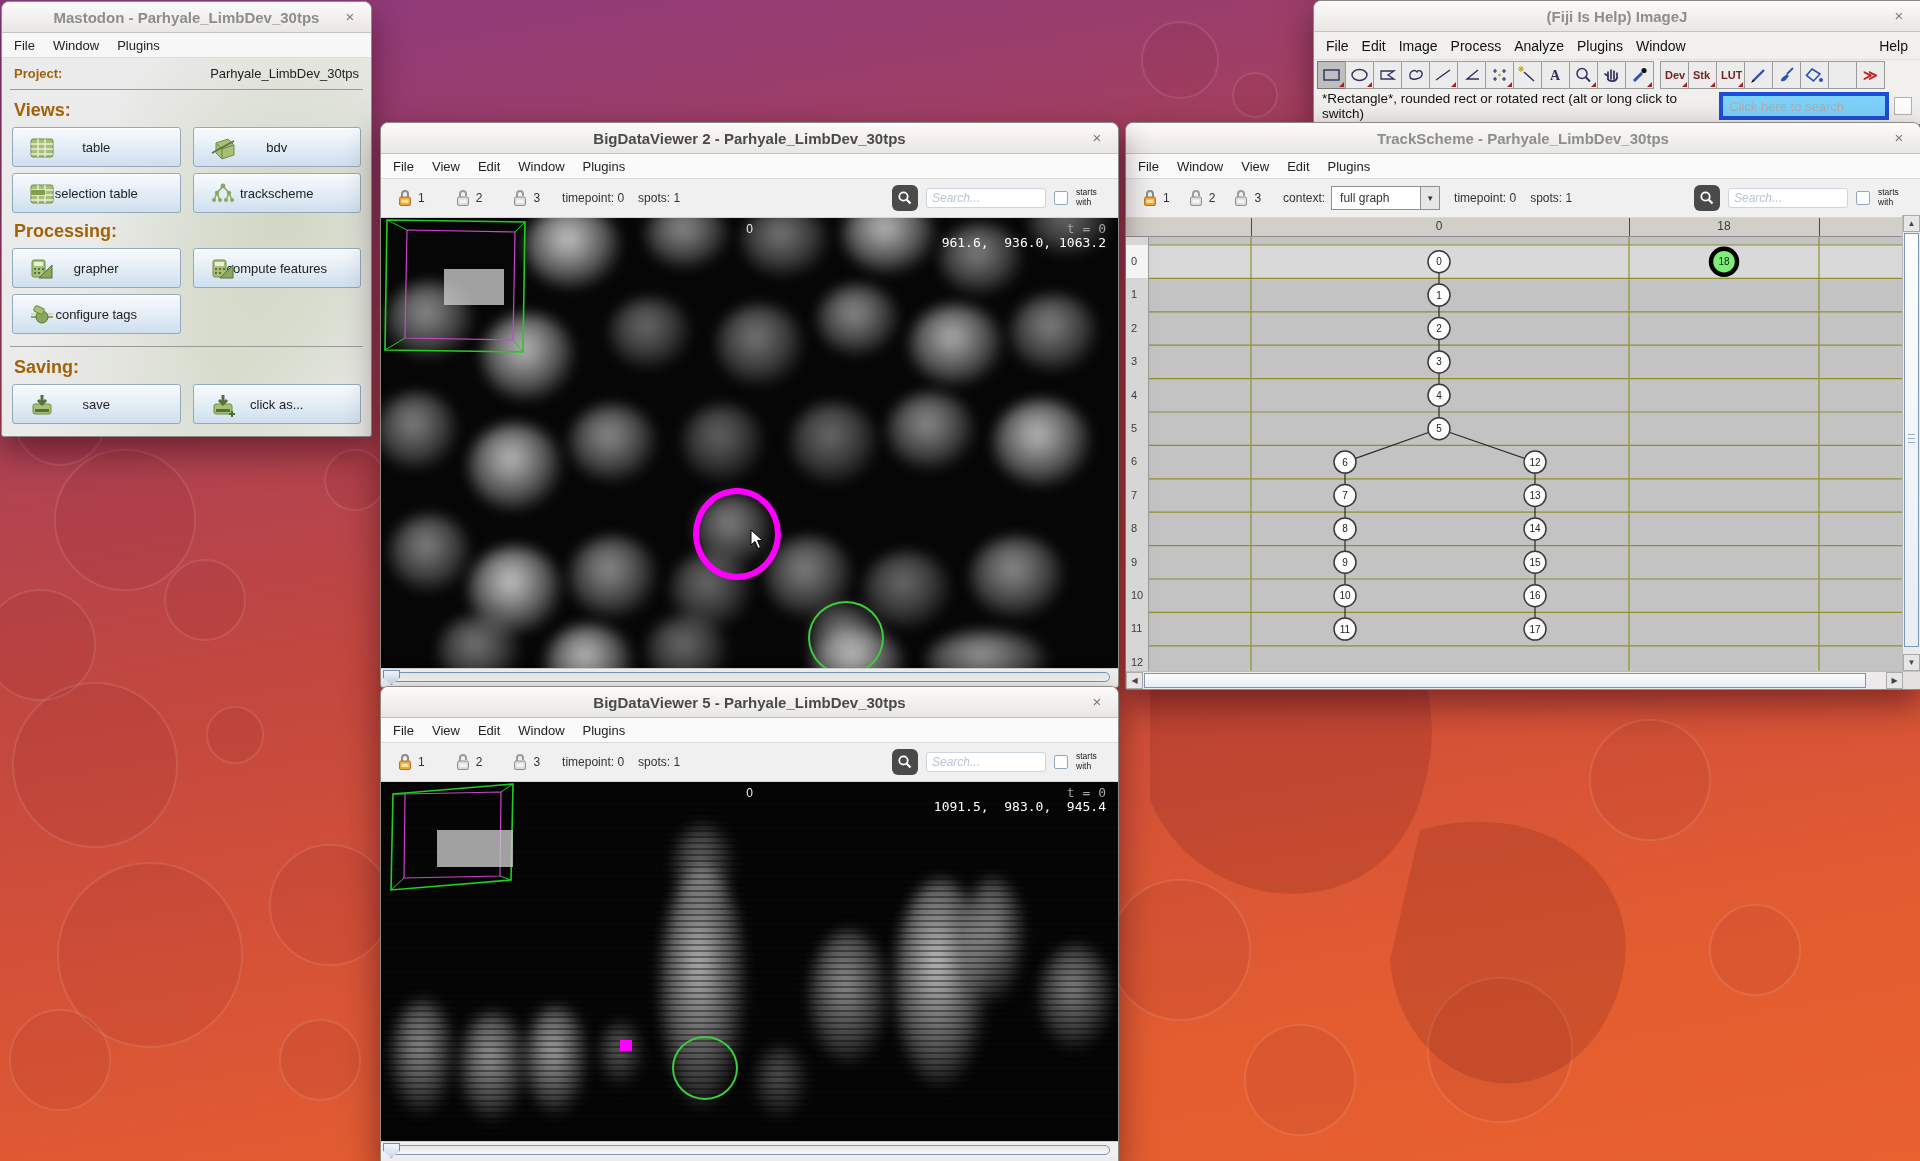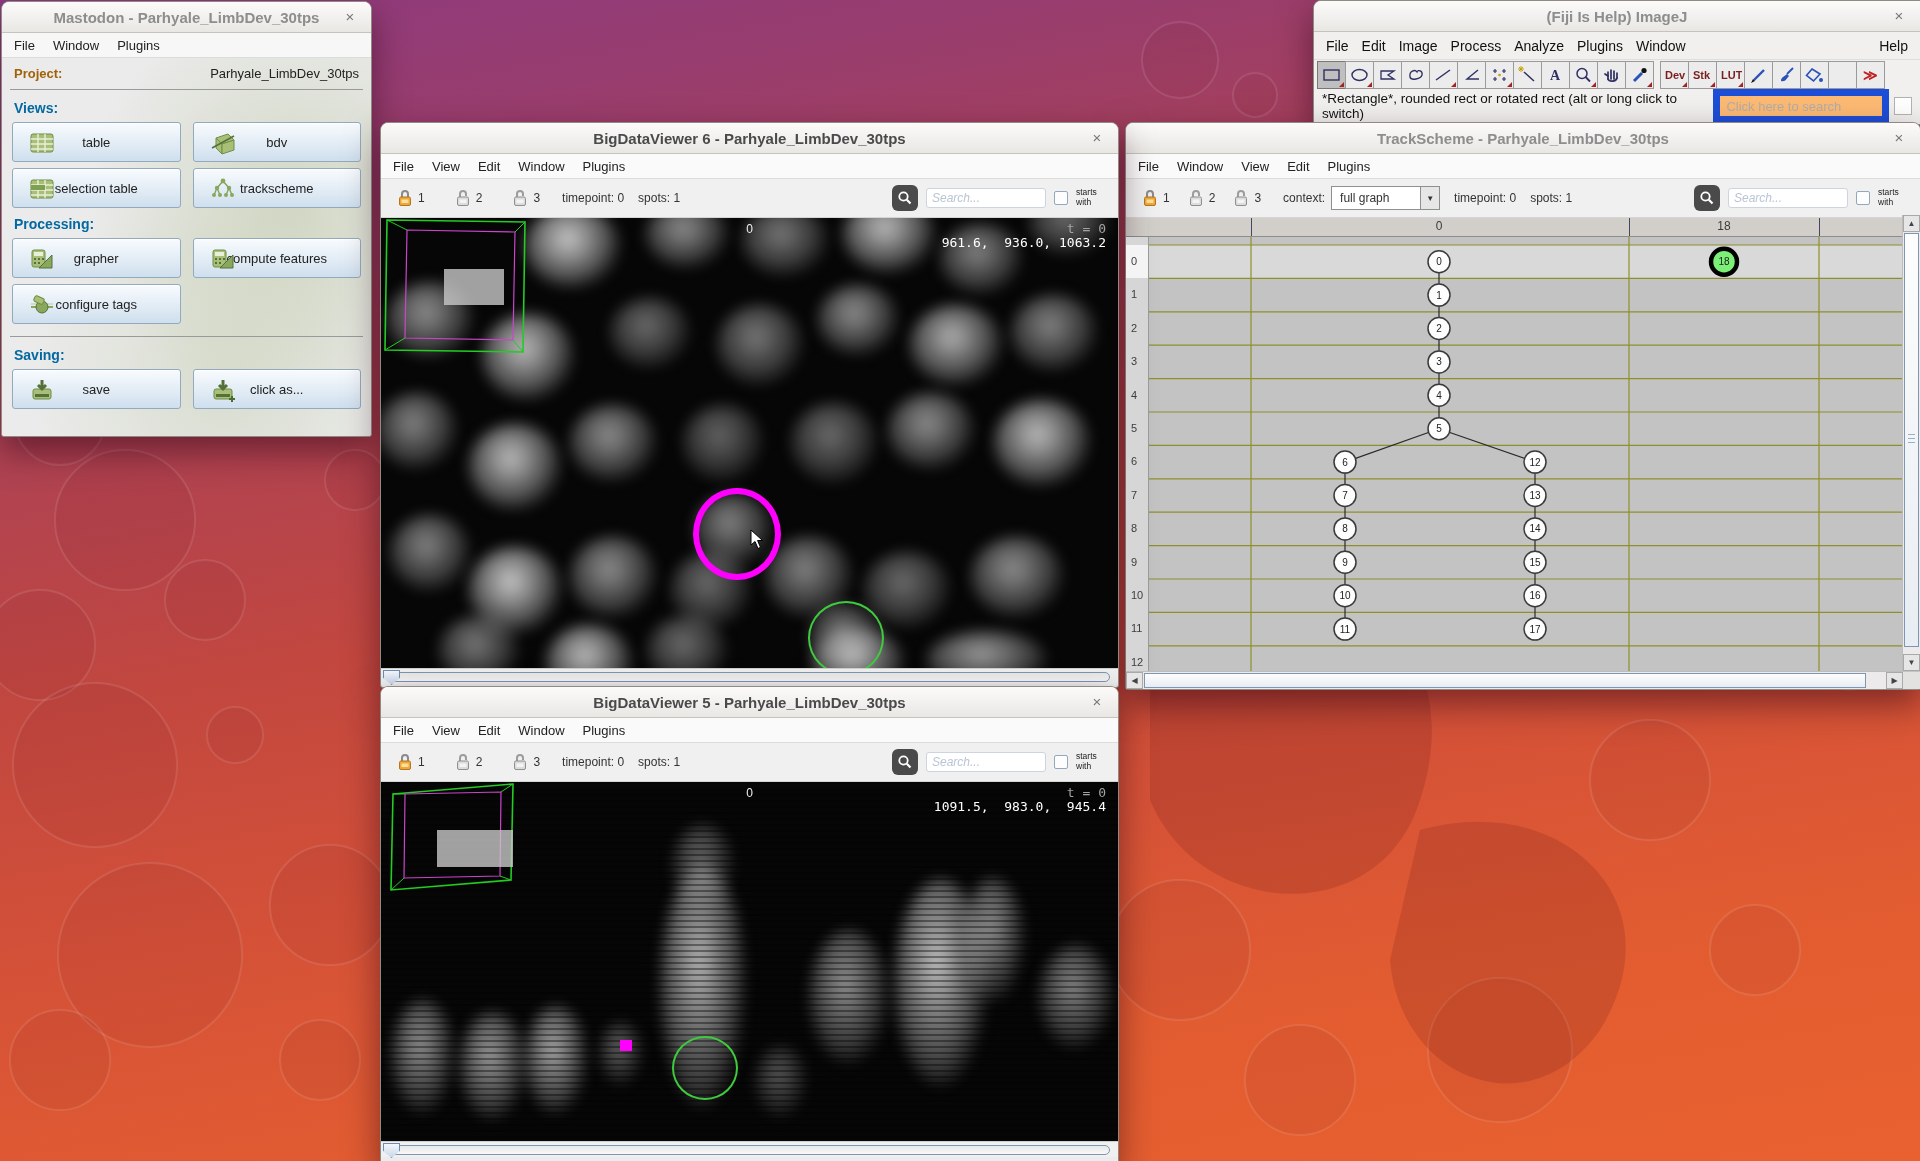--- a/index.html
+++ b/index.html
@@ -20,21 +20,21 @@
   
   #win-mastodon{left:1px;top:1px;width:369px;height:434px;}
   #mastodon-body{position:relative;height:378px;background:#ebebeb;overflow:hidden;border-radius:0 0 3px 3px;}
   #mastodon-body::before{content:"";position:absolute;inset:0;
     background:radial-gradient(circle at 78% 38%,rgba(150,170,105,.30),rgba(150,170,105,0) 55%),
                radial-gradient(circle at 60% 85%,rgba(150,170,105,.22),rgba(150,170,105,0) 50%);}
   .mrow{position:relative;display:flex;justify-content:space-between;align-items:center;padding:8px 12px 4px;}
   .mlabel-bold{font-weight:bold;font-size:13px;color:#a16207;}
   .mvalue{font-size:13px;color:#222;}
   .mhr{position:relative;border:0;border-top:1px solid #9a9a9a;margin:4px 8px;}
-  .msection{position:relative;font-weight:bold;font-size:14px;color:#0369a1;padding:6px 12px 4px;}
+  .msection{position:relative;font-weight:bold;font-size:18px;color:#a16207;padding:6px 12px 4px;}
   .mgrid{position:relative;display:grid;grid-template-columns:1fr 1fr;gap:6px 12px;padding:2px 10px;}
   .mbtn{position:relative;height:40px;border:1px solid #93a9bd;border-radius:3px;
     background:linear-gradient(#f8fbfe,#e2ecf5 55%,#cfdfee);display:flex;align-items:center;justify-content:center;
     font-size:13px;color:#222;font-family:"Liberation Sans",sans-serif;box-shadow:inset 0 1px 0 #fff;}
   .micon{position:absolute;left:14px;top:5px;width:30px;height:30px;}
   .mlabel{pointer-events:none;}
   
   #win-imagej{left:1313px;top:0;width:606px;height:123px;border-radius:8px 0 0 0;}
   #win-imagej .titlebar{border-radius:7px 0 0 0;}
   .ij-menubar{height:27px;display:flex;align-items:center;gap:13px;padding:0 12px;background:#f1f0ee;
@@ -43,21 +43,21 @@
   #ij-toolbar{height:30px;display:flex;align-items:center;padding:0 0 0 4px;background:#f1f0ee;}
   .ij-tool{width:27px;height:26px;border:1px solid #9a9a9a;margin-left:-1px;background:#ececec;position:relative;
     display:flex;align-items:center;justify-content:center;}
   .ij-tool.sel{background:#bfbfbf;border-color:#777;}
   .ij-tool.gap{margin-left:6px;}
   .ij-tool.corner::after{content:"";position:absolute;right:1px;bottom:1px;width:0;height:0;
     border-left:5px solid transparent;border-bottom:5px solid #a82222;}
   .ij-tool svg{display:block;}
   #ij-statusbar{height:32px;display:flex;align-items:center;padding:0 8px;background:#f1f0ee;font-size:13.5px;color:#111;
     border-radius:0 0 3px 3px;}
-  #ij-search{margin-left:auto;width:150px;height:20px;border:7px solid #1d4ed8;background:#fdba74;font-size:13px;
+  #ij-search{margin-left:auto;width:150px;height:20px;border:4px solid #1d4ed8;background:#7dd3fc;font-size:13px;
     color:#333;padding:0 6px;font-family:"Liberation Sans",sans-serif;}
   #ij-search::placeholder{color:#b0aeab;}
   #ij-mini-box{width:16px;height:16px;border:1px solid #b5b3b0;background:#fff;margin-left:5px;}
   
   .bdv-toolbar{height:38px;display:flex;align-items:center;background:#f0f0f0;border-bottom:1px solid #d5d5d5;
     font-size:12px;color:#333;position:relative;}
   .lockgrp{display:flex;align-items:center;gap:5px;margin-left:18px;}
   .lockgrp.first{margin-left:16px;}
   .tb-text{margin-left:22px;}
   .search-right{position:absolute;right:12px;display:flex;align-items:center;gap:8px;}
@@ -591,21 +591,21 @@
   <div class="hscroll">
     <span class="sb-btn" style="left:0;top:0;">◀</span>
     <div class="sb-thumb" style="left:18px;top:1px;height:13px;width:720px;"></div>
     <span class="sb-btn" style="right:0;top:0;">▶</span>
   </div>
   <div class="ts-corner"></div>
 </div>
 
 <div class="window" id="win-bdv4">
   <div class="titlebar">
-    <span>BigDataViewer 6 - Parhyale_LimbDev_30tps</span>
+    <span>BigDataViewer 2 - Parhyale_LimbDev_30tps</span>
     <span class="close-x">×</span>
   </div>
   <div class="menubar">
       <span class="menu-item">File</span>
       <span class="menu-item">View</span>
       <span class="menu-item">Edit</span>
       <span class="menu-item">Window</span>
       <span class="menu-item">Plugins</span>
     </div>
   <div class="bdv-toolbar">

